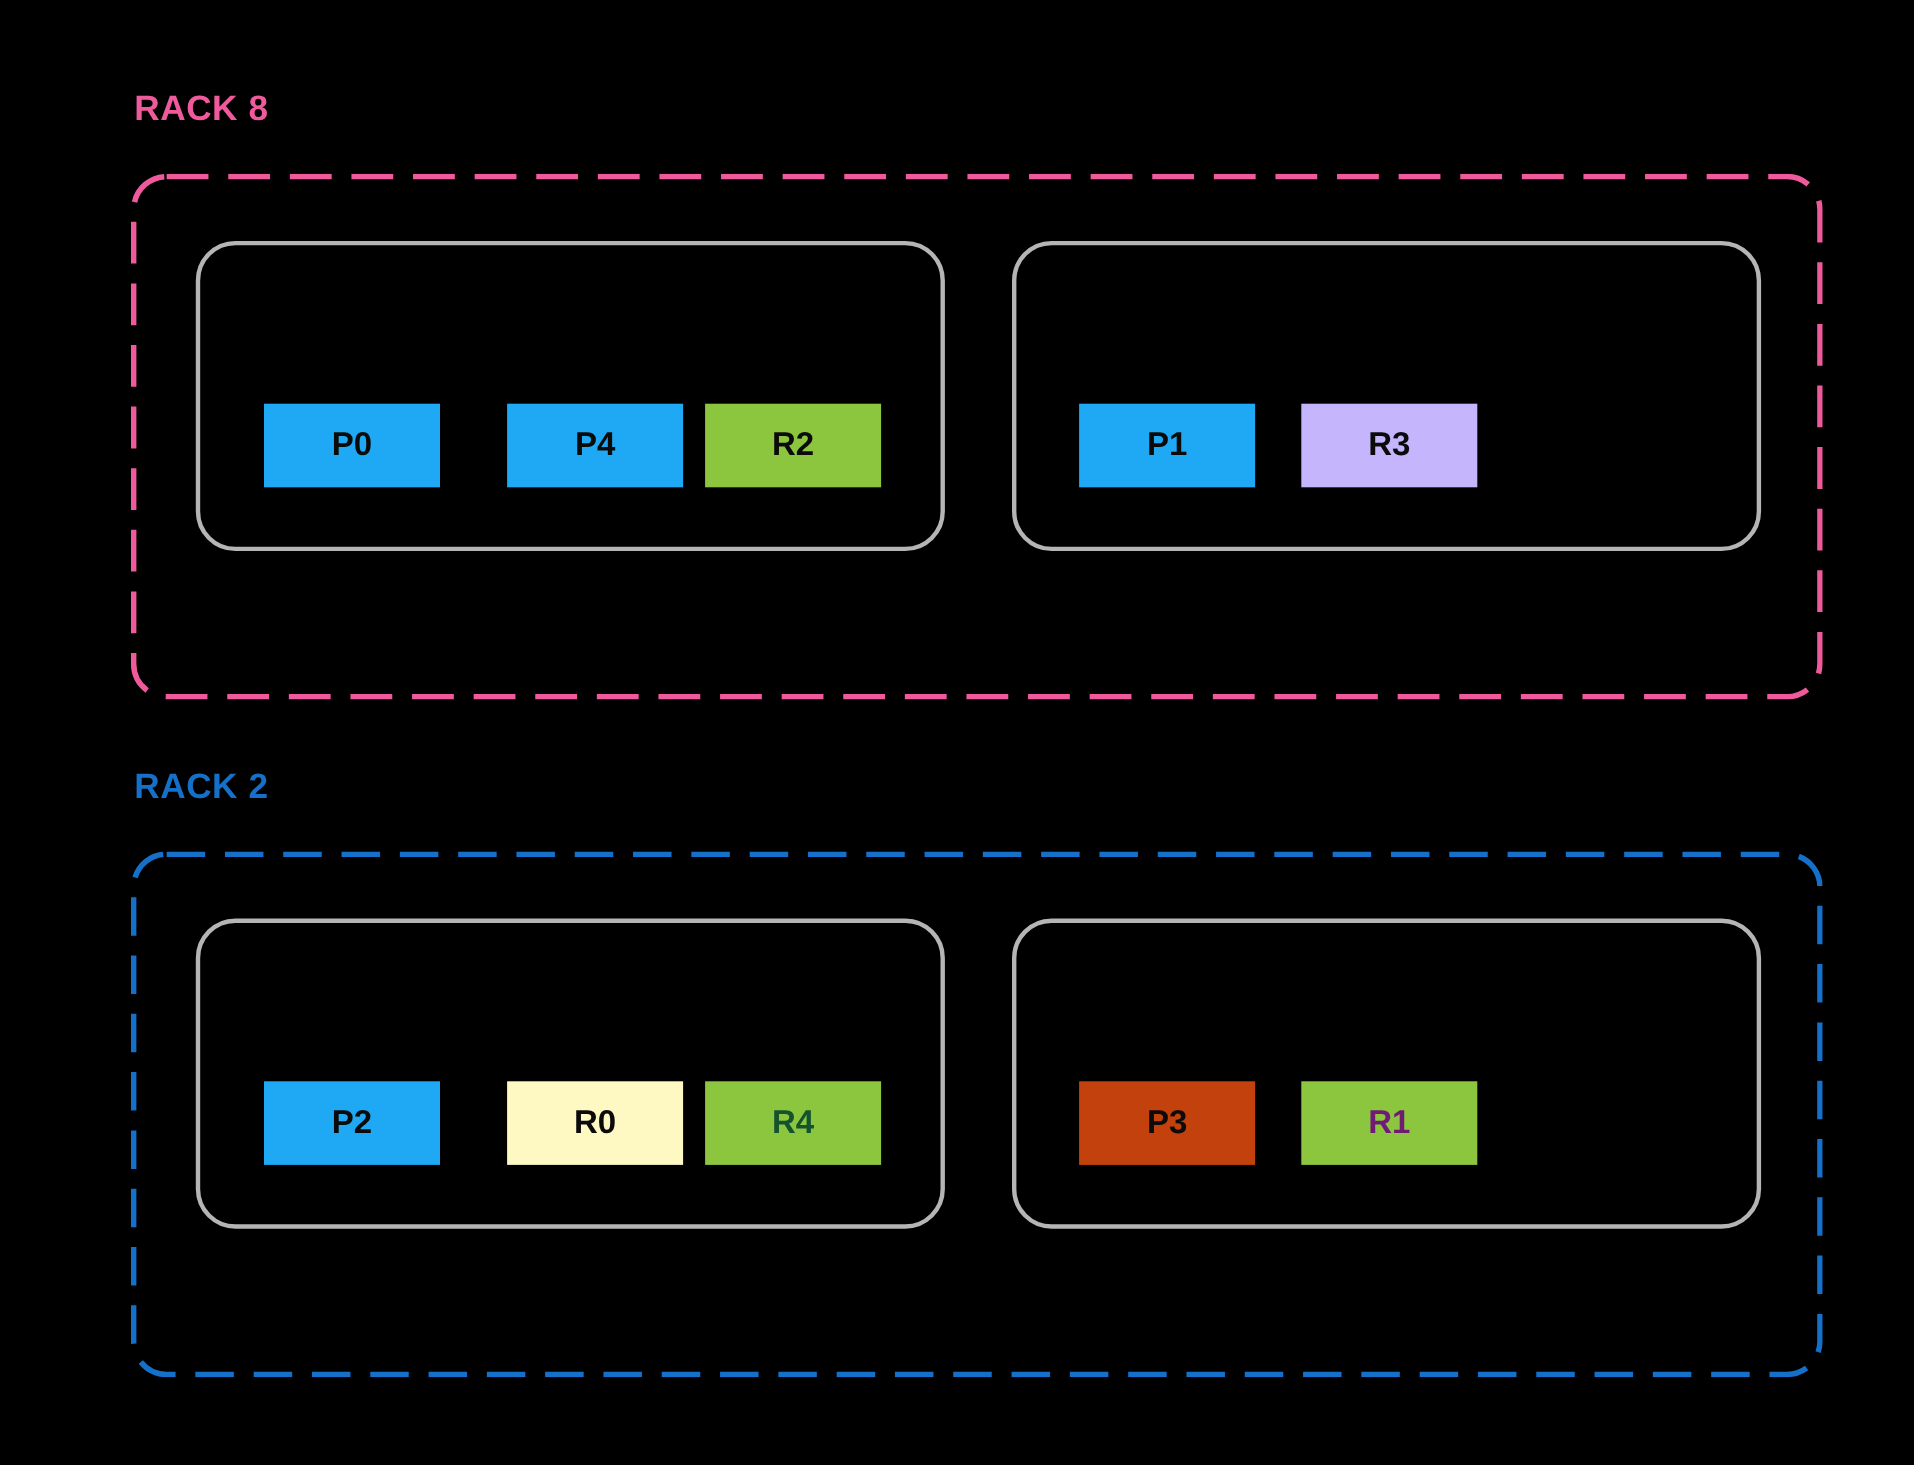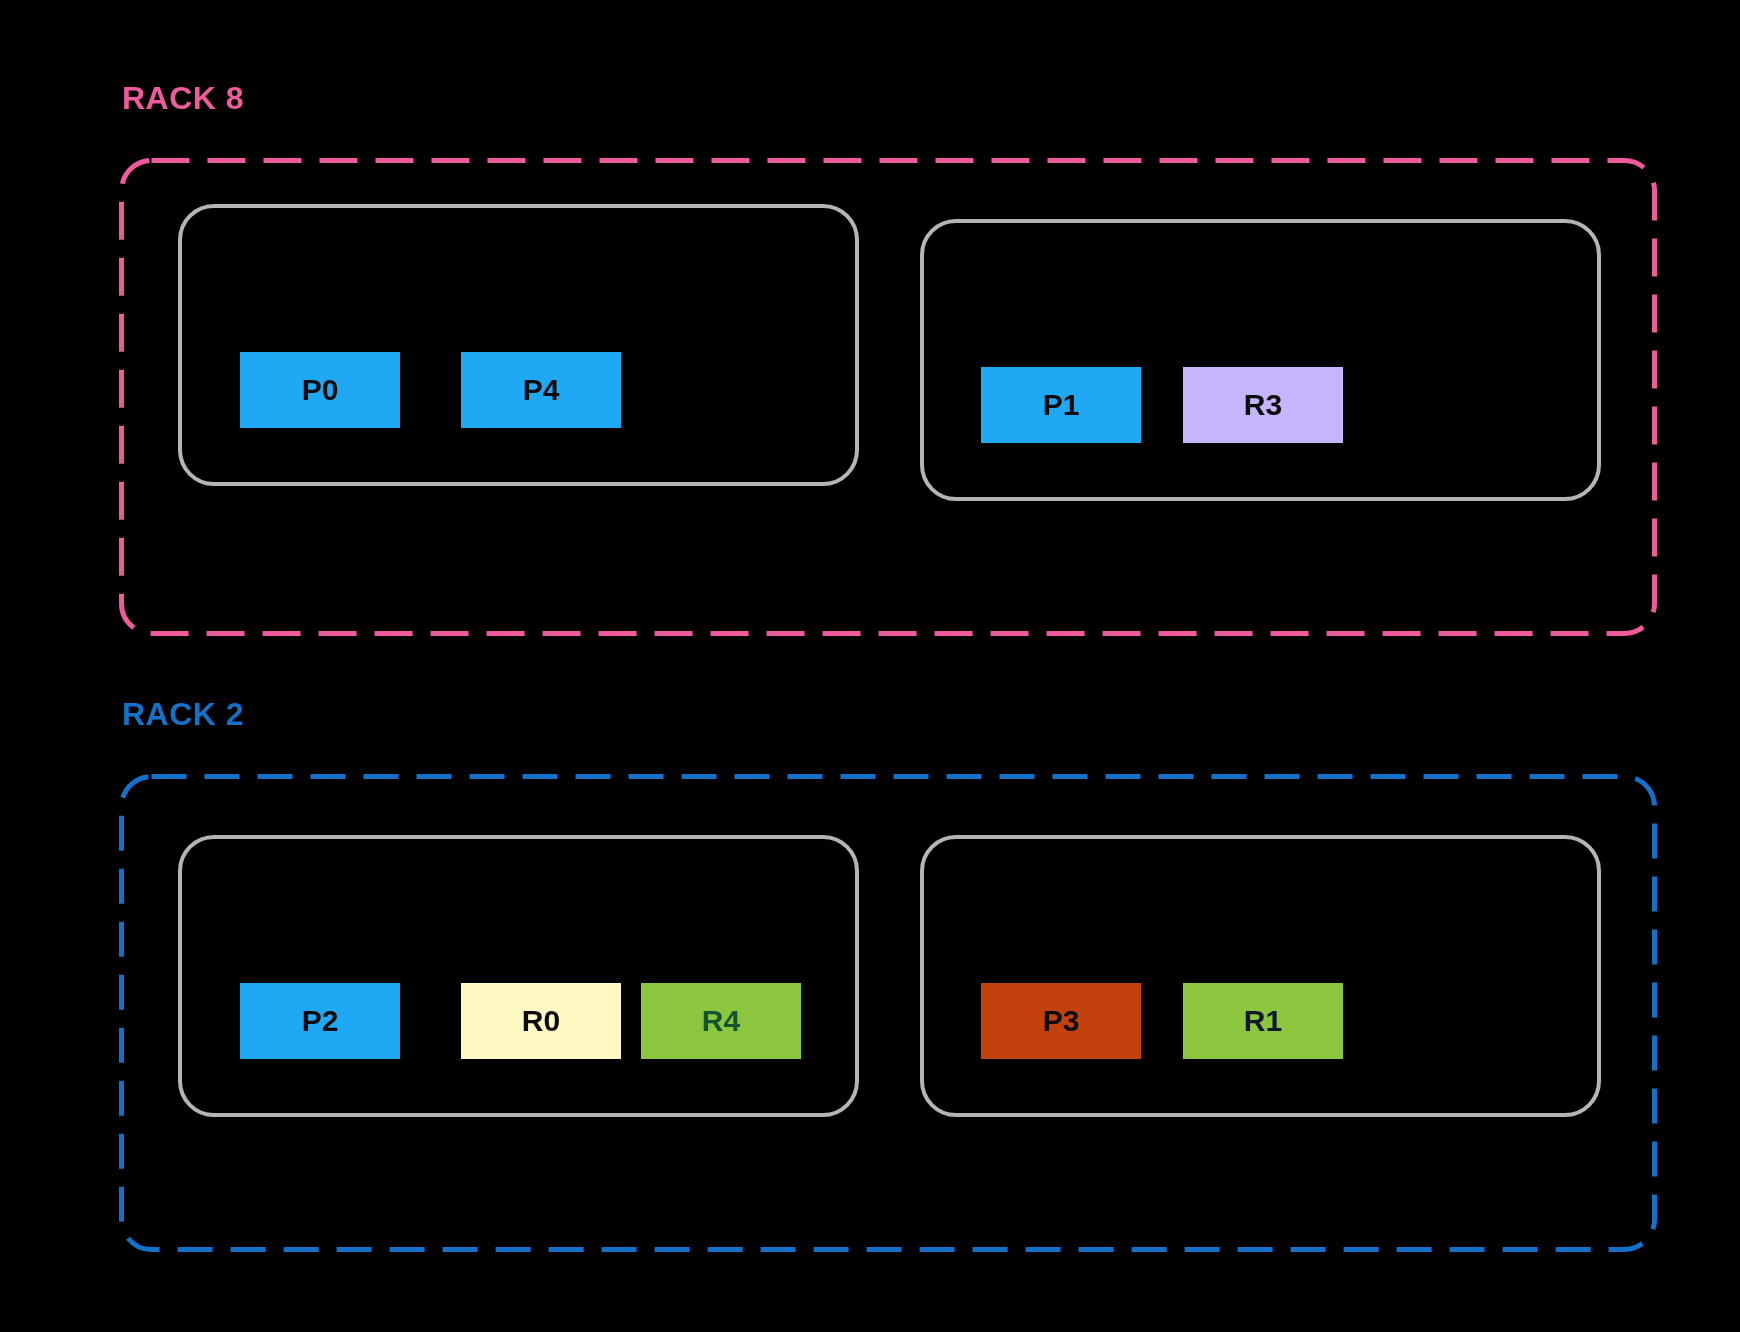--- a/index.html
+++ b/index.html
@@ -31,21 +31,21 @@
   #rack1-border { top: 158px; }
   #rack2-border { top: 774px; }
   .node {
     position: absolute;
     width: 681px;
     height: 282px;
     border: 4px solid #B5B5B5;
     border-radius: 36px;
     box-sizing: border-box;
   }
-  #rack1-node1 { left: 178px; top: 204px; padding-left: 30px; }
+  #rack1-node1 { left: 178px; top: 219px; padding-left: 30px; }
   #rack1-node2 { left: 920px; top: 219px; }
   #rack2-node1 { left: 178px; top: 835px; }
   #rack2-node2 { left: 920px; top: 835px; }
   .block {
     position: absolute;
     top: 144px;
     width: 160px;
     height: 76px;
     display: flex;
     align-items: center;
@@ -66,20 +66,21 @@
 
   <div class="rack-label" id="rack1-label" style="color: rgb(239, 90, 157);">RACK 8</div>
 
   <svg class="rack-border" id="rack1-border" viewBox="0 0 1538 478" xmlns="http://www.w3.org/2000/svg">
     <rect x="2.5" y="2.5" width="1533" height="473" rx="30" ry="30" fill="none" stroke-width="5" stroke-dasharray="38 18" stroke="#EF5A9D"></rect>
   </svg>
 
   <div class="node" id="rack1-node1" style="border-color: rgb(181, 181, 181);">
     <div class="block slot-a1" style="background-color: rgb(31, 169, 244); color: rgb(11, 11, 11);">P0</div>
     <div class="block slot-a2" style="background-color: rgb(31, 169, 244); color: rgb(11, 11, 11);">P4</div>
+    <div class="block slot-a3" style="background-color: rgb(140, 198, 63); color: rgb(11, 11, 11);">R2</div>
   </div>
 
   <div class="node" id="rack1-node2" style="border-color: rgb(181, 181, 181); padding-left: 29px;">
     <div class="block slot-b1" style="background-color: rgb(31, 169, 244); color: rgb(11, 11, 11);">P1</div>
     <div class="block slot-b2" style="background-color: #c4b5fd; color: rgb(11, 11, 11);">R3</div>
   </div>
 
   <div class="rack-label" id="rack2-label" style="color: rgb(20, 112, 200);">RACK 2</div>
 
   <svg class="rack-border" id="rack2-border" viewBox="0 0 1538 478" xmlns="http://www.w3.org/2000/svg">
@@ -87,16 +88,16 @@
   </svg>
 
   <div class="node" id="rack2-node1" style="border-color: rgb(181, 181, 181);">
     <div class="block slot-a1" style="background-color: rgb(31, 169, 244); color: rgb(11, 11, 11);">P2</div>
     <div class="block slot-a2" style="background-color: #fef9c3; color: rgb(11, 11, 11);">R0</div>
     <div class="block slot-a3" style="background-color: rgb(140, 198, 63); color: #14532d;">R4</div>
   </div>
 
   <div class="node" id="rack2-node2" style="border-color: rgb(181, 181, 181);">
     <div class="block slot-b1" style="background-color: #c2410c; color: rgb(11, 11, 11);">P3</div>
-    <div class="block slot-b2" style="background-color: rgb(140, 198, 63); color: #0f172a;">R1</div>
+    <div class="block slot-b2" style="background-color: rgb(140, 198, 63); color: #701a75;">R1</div>
   </div>
 
 </div>
 
 </body></html>

